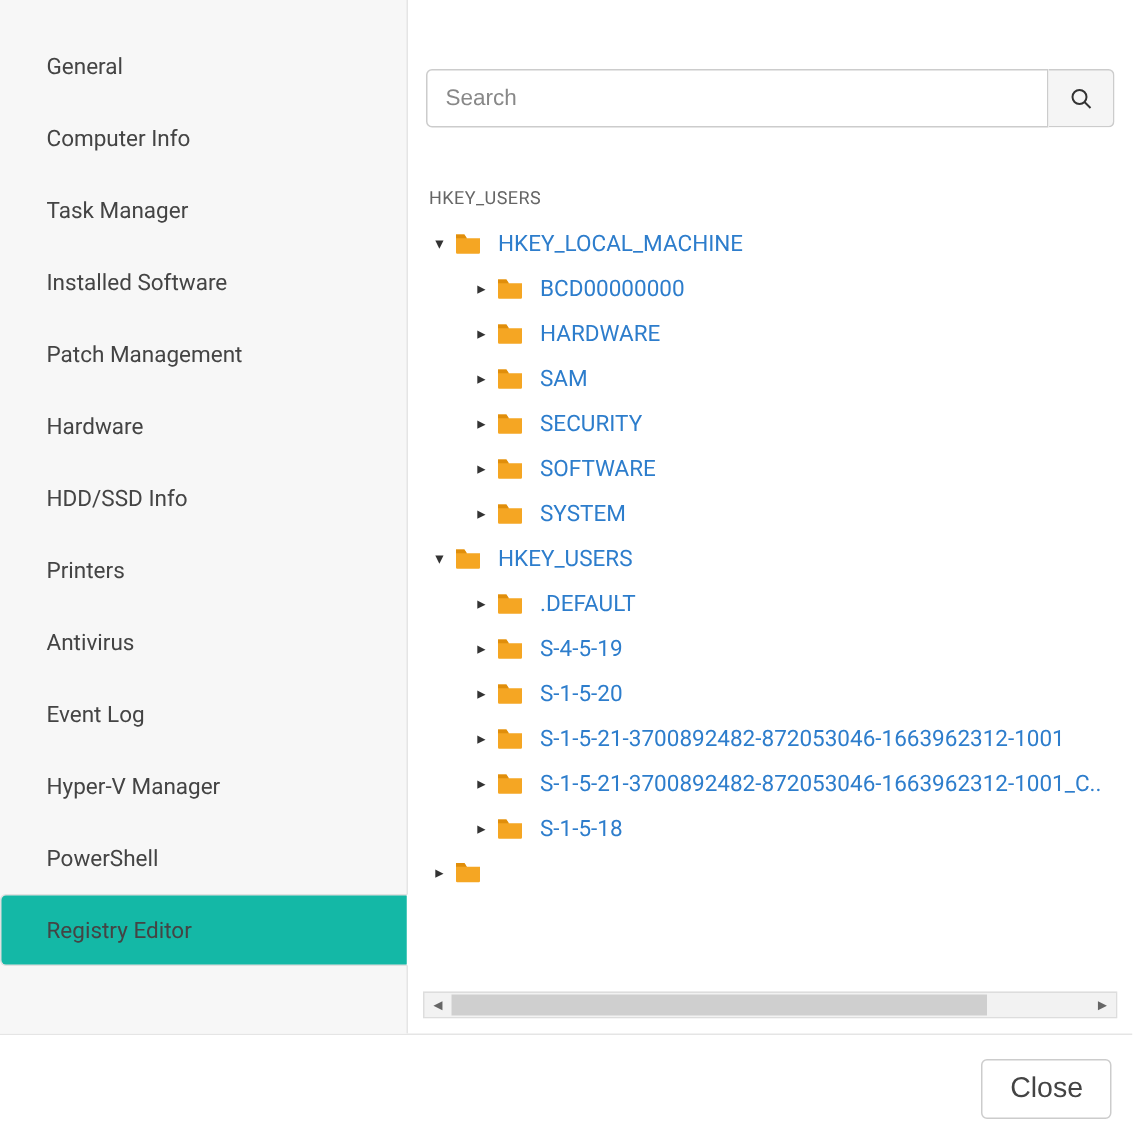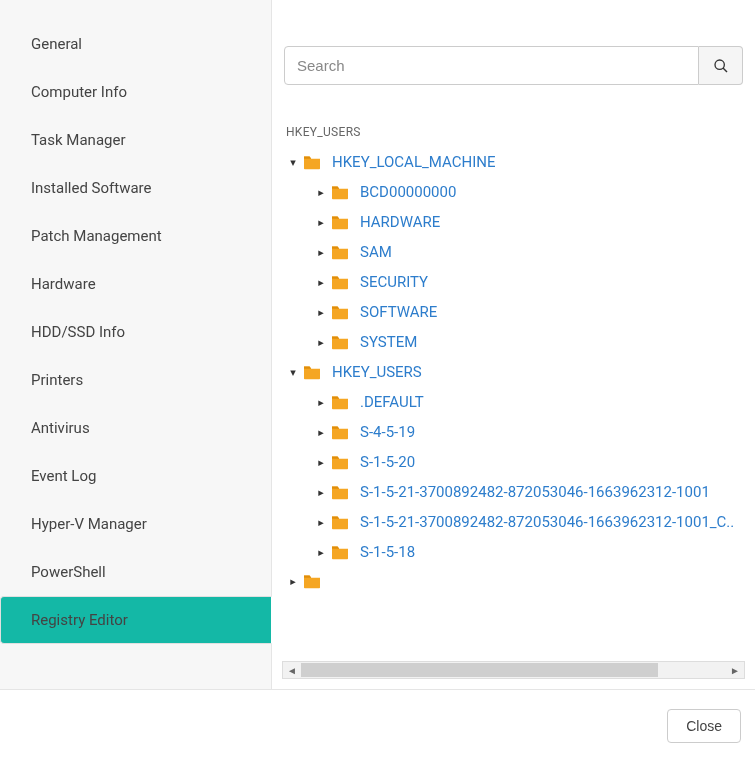--- a/index.html
+++ b/index.html
@@ -153,21 +153,21 @@
       position: absolute;
       bottom: 0; left: 0; right: 0;
       height: 70px;
       display: flex;
       align-items: center;
       justify-content: flex-end;
       padding-right: 14px;
     }
     .close-button {
       padding: 8px 18px;
-      font-size: 14px;
+      font-size: 19px;
       background: #fff;
       border: 1px solid #ccc;
       border-radius: 4px;
       cursor: pointer;
       color: #444;
     }
     
     .tree-scroll::-webkit-scrollbar { width: 14px; }
     .tree-scroll::-webkit-scrollbar-track { background: #f2f2f2; }
     .tree-scroll::-webkit-scrollbar-thumb { background: #c8c8c8; }

